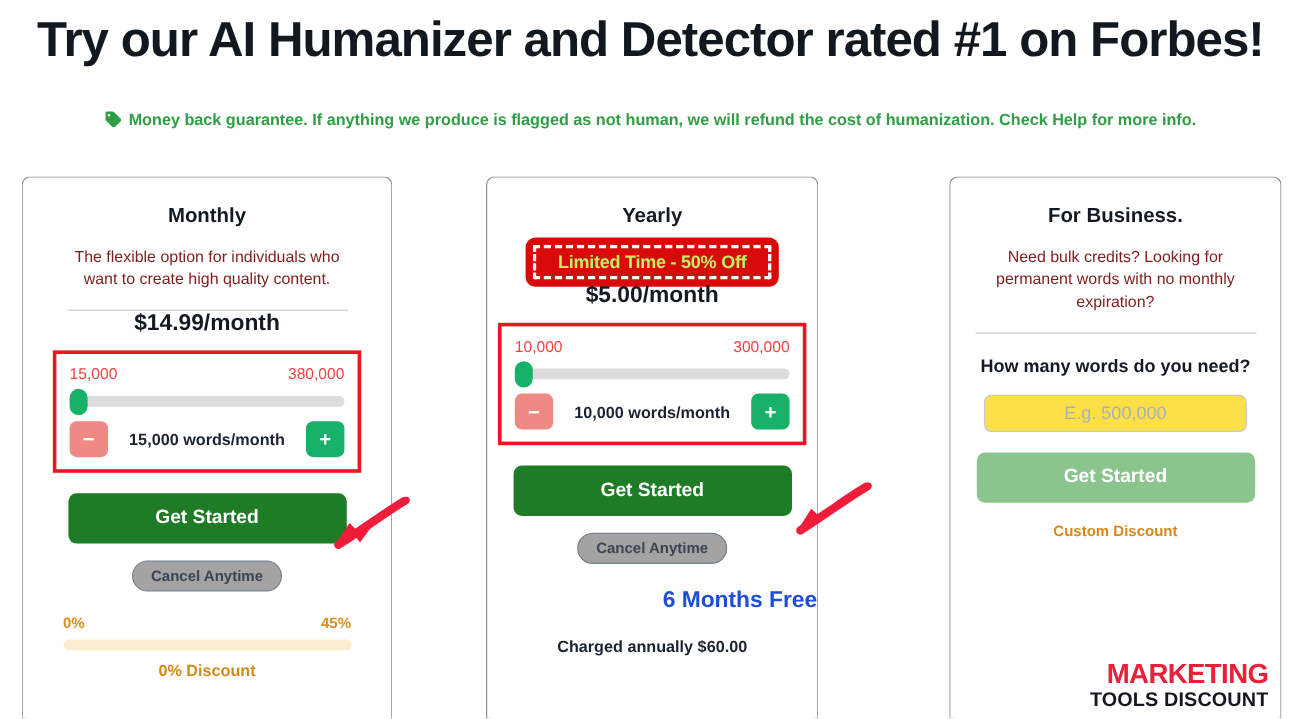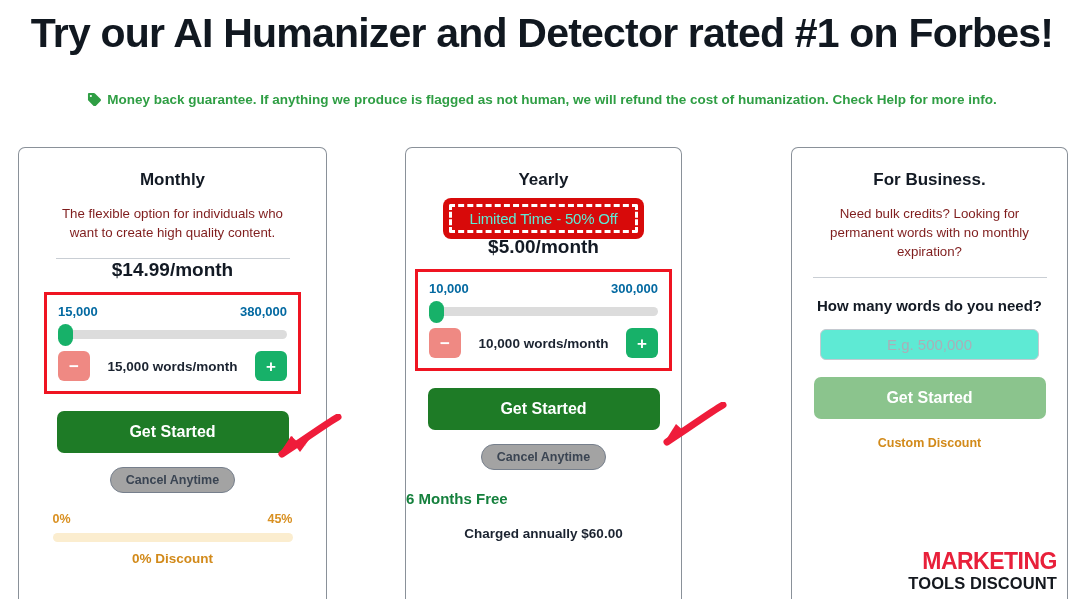--- a/index.html
+++ b/index.html
@@ -80,45 +80,45 @@
     font-size: 19px;
     font-weight: bold;
     color: #131a24;
   }
 
   
   .badge-wrap { margin-top: 11px; text-align: center; }
   .badge {
     display: inline-block;
     background: #d80a0a;
-    color: #5eead4;
+    color: #bef264;
     font-size: 15px;
-    font-weight: normal;
+    font-weight: bold;
     padding: 9px 24px;
     border-radius: 5px;
     outline: 3px dashed #ffffff;
     outline-offset: -6px;
     box-shadow: 0 0 0 3px #d80a0a;
     letter-spacing: -0.2px;
     white-space: nowrap;
   }
 
   
   .slider-box {
     margin: 11px auto 0;
     width: 257px;
     border: 3px solid #ef1421;
     padding: 9px 11px 10px;
   }
   .slider-range {
     display: flex;
     justify-content: space-between;
     font-size: 13px;
-    font-weight: bold;
-    color: #0369a1;
+    font-weight: normal;
+    color: #ef4444;
   }
   .track {
     position: relative;
     margin-top: 11px;
     height: 9px;
     background: #dcdcdc;
     border-radius: 6px;
   }
   .thumb {
     position: absolute;
@@ -206,24 +206,24 @@
     margin-top: 9px;
     text-align: center;
     font-size: 13.5px;
     font-weight: bold;
     color: #d28a1a;
   }
 
   
   .note-orange {
     margin-top: 20px;
-    text-align: left;
-    font-size: 15px;
-    font-weight: bold;
-    color: #15803d;
+    text-align: right;
+    font-size: 19px;
+    font-weight: bold;
+    color: #1d4ed8;
   }
   .note-dark {
     margin-top: 19px;
     text-align: center;
     font-size: 13.5px;
     font-weight: bold;
     color: #1b2330;
   }
 
   
@@ -238,21 +238,21 @@
     display: block;
     margin: 15px auto 0;
     width: 219px;
     height: 31px;
     border: 1px solid #c4c9d0;
     border-radius: 6px;
     text-align: center;
     font-size: 15px;
     color: #1b2330;
     font-family: "Liberation Sans", sans-serif;
-    background: #5eead4;
+    background: #fde047;
   }
   .word-input::placeholder { color: #a9afb8; }
   .help {
     margin-top: 18px;
     text-align: center;
     font-size: 14px;
     font-weight: bold;
     color: #131a24;
   }
   .custom-disc {

